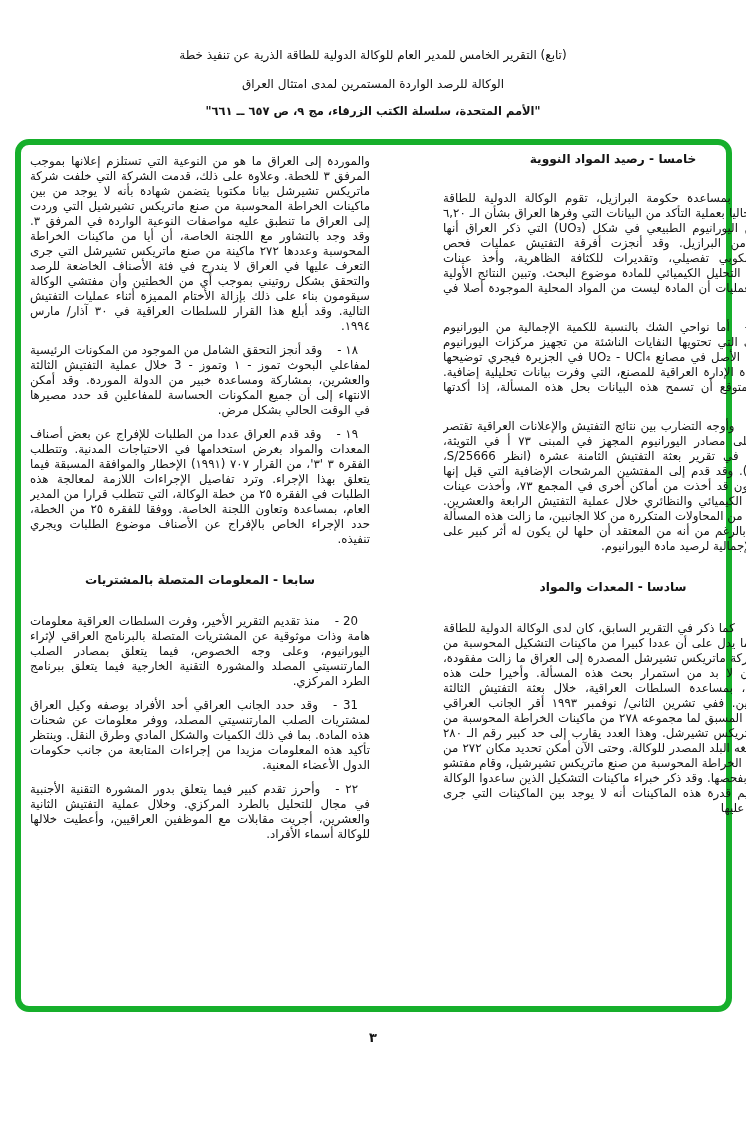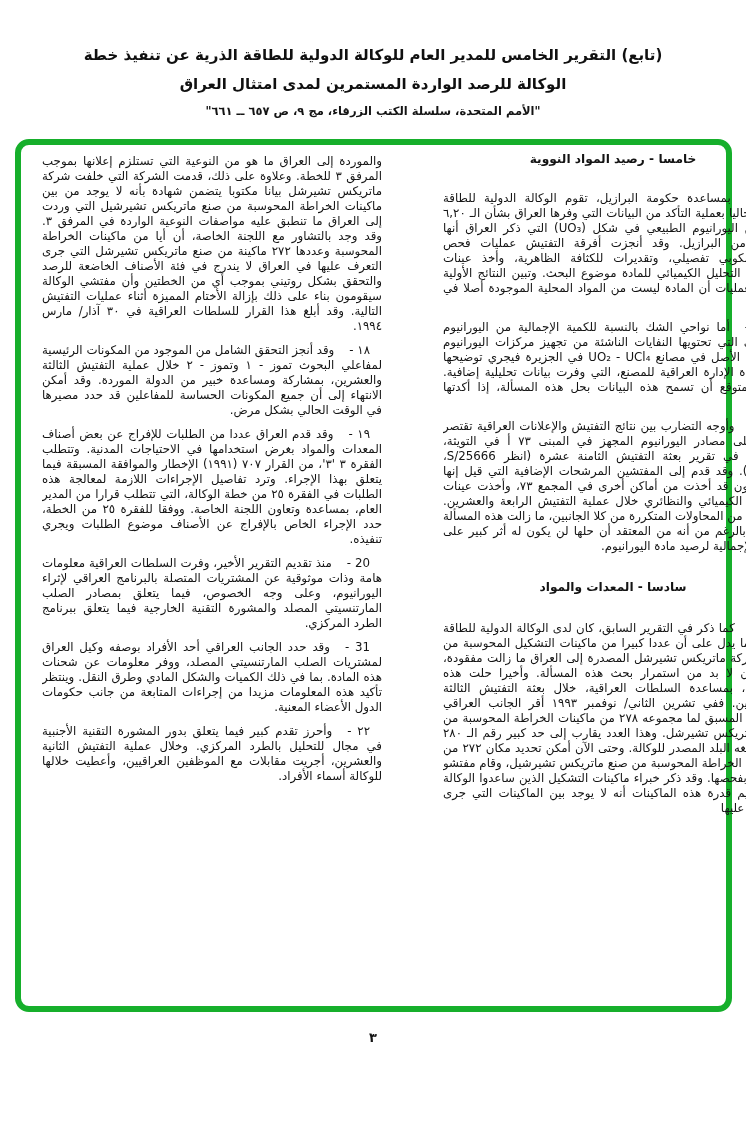--- a/index.html
+++ b/index.html
@@ -10,21 +10,21 @@
     font-family: "DejaVu Sans", sans-serif;
     color: #141414;
     overflow: hidden;
   }
   
   .report-header {
     position: absolute; top: 46px; left: 30px; right: 30px;
     text-align: center; direction: rtl;
   }
   .title-line {
-    font-weight: bold; font-size: 15px; line-height: 18px;
+    font-weight: normal; font-size: 12px; line-height: 18px;
     margin-bottom: 11px; color: #101010;
   }
   .source-line {
     font-weight: bold; font-size: 11.5px; margin-top: 2px; color: #141414;
   }
   
   .content-frame {
     position: absolute; left: 15px; top: 139px;
     width: 705px; height: 861px;
     border: 6px solid #16af2b;
@@ -32,21 +32,21 @@
     background: transparent;
   }
   
   .col {
     position: absolute; width: 340px;
     direction: rtl; text-align: justify;
     font-size: 11.8px; line-height: 15px;
     max-height: 854px; overflow: hidden;
   }
   .col-right { left: 403px; top: 152px; margin-left: 40px; }
-  .col-left  { left: 42px;  top: 154px; }
+  .col-left  { left: 30px;  top: 154px; }
   .section-heading {
     text-align: center; font-weight: bold; font-size: 12.2px;
     margin: 0 0 24px 0; letter-spacing: 0.2px;
   }
   .section-heading.mid { margin: 26px 0 26px 0; }
   .para { margin: 0 0 9px 0; }
   .para.numbered { text-indent: 12px; }
   .para:last-child { margin-bottom: 0; }
   .pnum { margin-left: 15px; white-space: nowrap; }
   
@@ -76,24 +76,25 @@
   <p class="para numbered"><span class="pnum">١٦ -</span><span>وأوجه التضارب بين نتائج التفتيش والإعلانات العراقية تقتصر حاليا على مصادر اليورانيوم المجهز في المبنى ٧٣ أ في التويثة، والمبينة في تقرير بعثة التفتيش الثامنة عشرة (انظر ‪S/25666‬، المرفق). وقد قدم إلى المفتشين المرشحات الإضافية التي قيل إنها ربما تكون قد أخذت من أماكن أخرى في المجمع ٧٣، وأخذت عينات للتحليل الكيميائي والنظائري خلال عملية التفتيش الرابعة والعشرين. وبالرغم من المحاولات المتكررة من كلا الجانبين، ما زالت هذه المسألة معلقة، بالرغم من أنه من المعتقد أن حلها لن يكون له أثر كبير على الدقة الإجمالية لرصيد مادة اليورانيوم.</span></p>
 
   <div class="section-heading mid">سادسا -  المعدات والمواد</div>
 
   <p class="para numbered"><span class="pnum">١٧ -</span><span>كما ذكر في التقرير السابق، كان لدى الوكالة الدولية للطاقة الذرية ما يدل على أن عددا كبيرا من ماكينات التشكيل المحوسبة من صنع شركة ماتريكس تشيرشل المصدرة إلى العراق ما زالت مفقودة، وإن كان لا بد من استمرار بحث هذه المسألة. وأخيرا حلت هذه المسألة، بمساعدة السلطات العراقية، خلال بعثة التفتيش الثالثة والعشرين. ففي تشرين الثاني/ نوفمبر ١٩٩٣ أقر الجانب العراقي بالتسلم المسبق لما مجموعه ٢٧٨ من ماكينات الخراطة المحوسبة من صنع ماتريكس تشيرشل. وهذا العدد يقارب إلى حد كبير رقم الـ ٢٨٠ الذي أبلغه البلد المصدر للوكالة. وحتى الآن أمكن تحديد مكان ٢٧٢ من ماكينات الخراطة المحوسبة من صنع ماتريكس تشيرشيل، وقام مفتشو الوكالة بفحصها. وقد ذكر خبراء ماكينات التشكيل الذين ساعدوا الوكالة في تقييم قدرة هذه الماكينات أنه لا يوجد بين الماكينات التي جرى التعرف عليها</span></p>
 </div>
 
 <div class="col col-left">
   <p class="para"><span>والموردة إلى العراق ما هو من النوعية التي تستلزم إعلانها بموجب المرفق ٣ للخطة. وعلاوة على ذلك، قدمت الشركة التي خلفت شركة ماتريكس تشيرشل بيانا مكتوبا يتضمن شهادة بأنه لا يوجد من بين ماكينات الخراطة المحوسبة من صنع ماتريكس تشيرشيل التي وردت إلى العراق ما تنطبق عليه مواصفات النوعية الواردة في المرفق ٣. وقد وجد بالتشاور مع اللجنة الخاصة، أن أيا من ماكينات الخراطة المحوسبة وعددها ٢٧٢ ماكينة من صنع ماتريكس تشيرشل التي جرى التعرف عليها في العراق لا يندرج في فئة الأصناف الخاضعة للرصد والتحقق بشكل روتيني بموجب أي من الخطتين وأن مفتشي الوكالة سيقومون بناء على ذلك بإزالة الأختام المميزة أثناء عمليات التفتيش التالية. وقد أبلغ هذا القرار للسلطات العراقية في ٣٠ آذار/ مارس ١٩٩٤.</span></p>
 
-  <p class="para numbered"><span class="pnum">١٨ -</span><span>وقد أنجز التحقق الشامل من الموجود من المكونات الرئيسية لمفاعلي البحوث تموز - ١ وتموز - ٢ خلال عملية التفتيش الثالثة والعشرين، بمشاركة ومساعدة خبير من الدولة الموردة. وقد أمكن الانتهاء إلى أن جميع المكونات الحساسة للمفاعلين قد حدد مصيرها في الوقت الحالي بشكل مرض.</span></p>
+  <p class="para numbered"><span class="pnum">١٨ -</span><span>وقد أنجز التحقق الشامل من الموجود من المكونات الرئيسية لمفاعلي البحوث تموز - ١ وتموز - 3 خلال عملية التفتيش الثالثة والعشرين، بمشاركة ومساعدة خبير من الدولة الموردة. وقد أمكن الانتهاء إلى أن جميع المكونات الحساسة للمفاعلين قد حدد مصيرها في الوقت الحالي بشكل مرض.</span></p>
 
   <p class="para numbered"><span class="pnum">١٩ -</span><span>وقد قدم العراق عددا من الطلبات للإفراج عن بعض أصناف المعدات والمواد بغرض استخدامها في الاحتياجات المدنية. وتتطلب الفقرة ٣ '٣'، من القرار ٧٠٧ (١٩٩١) الإخطار والموافقة المسبقة فيما يتعلق بهذا الإجراء. وترد تفاصيل الإجراءات اللازمة لمعالجة هذه الطلبات في الفقرة ٢٥ من خطة الوكالة، التي تتطلب قرارا من المدير العام، بمساعدة وتعاون اللجنة الخاصة. ووفقا للفقرة ٢٥ من الخطة، حدد الإجراء الخاص بالإفراج عن الأصناف موضوع الطلبات ويجري تنفيذه.</span></p>
 
+  <div class="section-heading mid">سابعا -  المعلومات المتصلة بالمشتريات</div>
 
   <p class="para numbered"><span class="pnum">20 -</span><span>منذ تقديم التقرير الأخير، وفرت السلطات العراقية معلومات هامة وذات موثوقية عن المشتريات المتصلة بالبرنامج العراقي لإثراء اليورانيوم، وعلى وجه الخصوص، فيما يتعلق بمصادر الصلب المارتنسيتي المصلد والمشورة التقنية الخارجية فيما يتعلق ببرنامج الطرد المركزي.</span></p>
 
   <p class="para numbered"><span class="pnum">31 -</span><span>وقد حدد الجانب العراقي أحد الأفراد بوصفه وكيل العراق لمشتريات الصلب المارتنسيتي المصلد، ووفر معلومات عن شحنات هذه المادة. بما في ذلك الكميات والشكل المادي وطرق النقل. وينتظر تأكيد هذه المعلومات مزيدا من إجراءات المتابعة من جانب حكومات الدول الأعضاء المعنية.</span></p>
 
   <p class="para numbered"><span class="pnum">٢٢ -</span><span>وأحرز تقدم كبير فيما يتعلق بدور المشورة التقنية الأجنبية في مجال للتحليل بالطرد المركزي. وخلال عملية التفتيش الثانية والعشرين، أجريت مقابلات مع الموظفين العراقيين، وأعطيت خلالها للوكالة أسماء الأفراد.</span></p>
 </div>
 
 <div class="page-number">٣</div>
 

